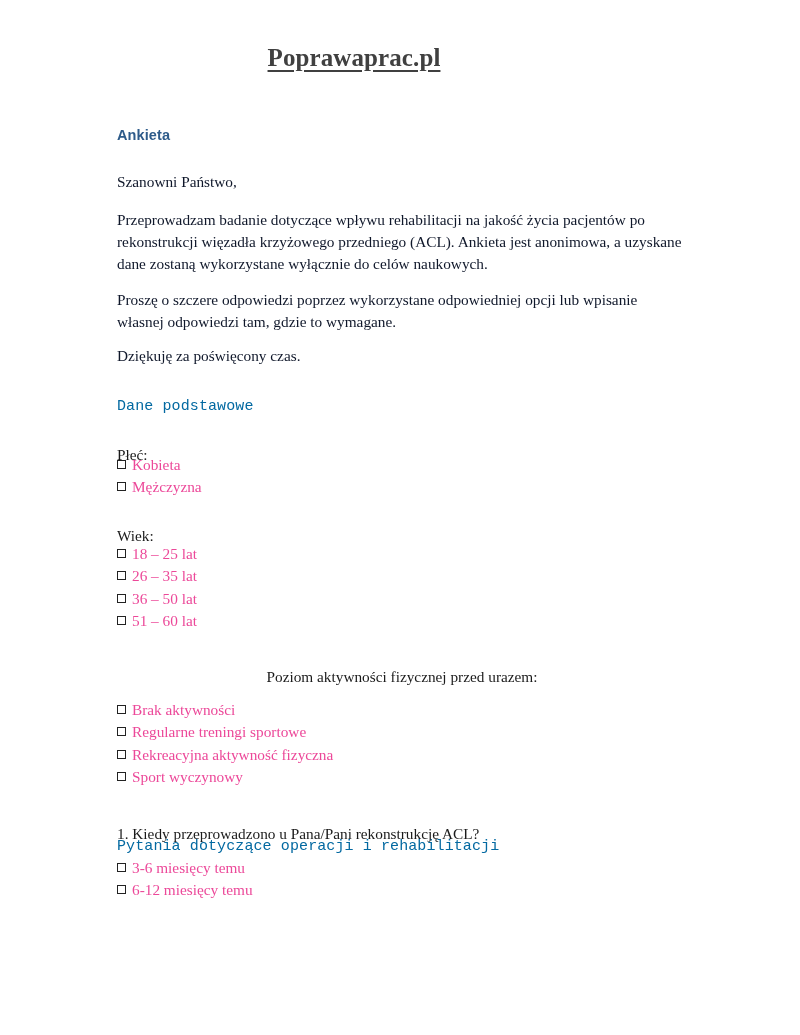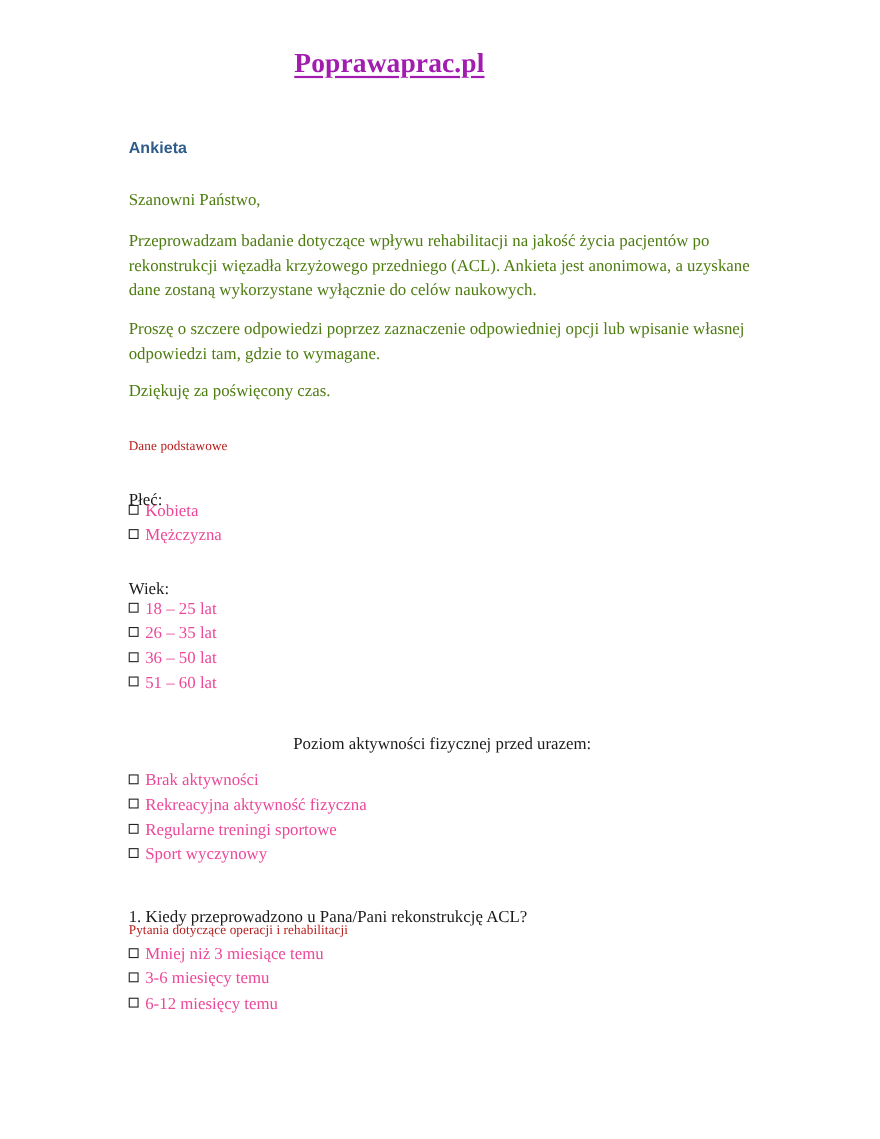--- a/index.html
+++ b/index.html
@@ -29,21 +29,21 @@
 
   .doc-title {
     position: absolute;
     left: 0;
     top: 44px;
     width: 708px;
     text-align: center;
     font-family: "Liberation Serif", "DejaVu Serif", serif;
     font-size: 25px;
     font-weight: bold;
-    color: #a21caf;
+    color: #404040;
     letter-spacing: 0.1px;
   }
   .doc-title span.ul {
     text-decoration: underline;
     text-underline-offset: 4px;
     text-decoration-thickness: 2px;
   }
 
   .content {
     position: absolute;
@@ -54,32 +54,32 @@
 
   .h-strong {
     font-family: "Liberation Sans", "DejaVu Sans", sans-serif;
     font-size: 14.5px;
     font-weight: bold;
     color: #2E5B8A;
     letter-spacing: 0.1px;
   }
 
   .h-light {
-    font-family: Liberation Serif, serif;
-    font-size: 12px;
+    font-family: Liberation Mono, monospace;
+    font-size: 15px;
     font-weight: normal;
-    color: #b91c1c;
+    color: #0369a1;
     letter-spacing: 0.1px;
   }
 
   p.body-text {
     margin: 0;
     font-size: 15.3px;
     line-height: 22px;
-    color: #4d7c0f;
+    color: #0f172a;
     text-align: left;
   }
 
   .label-line {
     font-size: 15.3px;
     line-height: 22px;
     color: #1a1a1a;
   }
 
   .opt-list {
@@ -124,21 +124,21 @@
 
     <div class="blk" style="top:171px;">
       <p class="body-text">Szanowni Państwo,</p>
     </div>
 
     <div class="blk" style="top:209px;">
       <p class="body-text">Przeprowadzam badanie dotyczące wpływu rehabilitacji na jakość życia pacjentów po rekonstrukcji więzadła krzyżowego przedniego (ACL). Ankieta jest anonimowa, a uzyskane dane zostaną wykorzystane wyłącznie do celów naukowych.</p>
     </div>
 
     <div class="blk" style="top:289px;">
-      <p class="body-text">Proszę o szczere odpowiedzi poprzez zaznaczenie odpowiedniej opcji lub wpisanie własnej odpowiedzi tam, gdzie to wymagane.</p>
+      <p class="body-text">Proszę o szczere odpowiedzi poprzez wykorzystane odpowiedniej opcji lub wpisanie własnej odpowiedzi tam, gdzie to wymagane.</p>
     </div>
 
     <div class="blk" style="top:345px;">
       <p class="body-text">Dziękuję za poświęcony czas.</p>
     </div>
 
     <div class="blk" style="top:398px;">
       <div class="h-light">Dane podstawowe</div>
     </div>
 
@@ -166,36 +166,35 @@
       </ul>
     </div>
 
     <div class="blk" style="top:666px;text-align:center;">
       <div class="label-line">Poziom aktywności fizycznej przed urazem:</div>
     </div>
 
     <div class="blk" style="top:699px;">
       <ul class="opt-list">
         <li class="opt"><span class="cb"></span><span>Brak aktywności</span></li>
+        <li class="opt"><span class="cb"></span><span>Regularne treningi sportowe</span></li>
         <li class="opt"><span class="cb"></span><span>Rekreacyjna aktywność fizyczna</span></li>
-        <li class="opt"><span class="cb"></span><span>Regularne treningi sportowe</span></li>
         <li class="opt"><span class="cb"></span><span>Sport wyczynowy</span></li>
       </ul>
     </div>
 
     <div class="blk" style="top:801px;margin-top:37px;">
       <div class="h-light">Pytania dotyczące operacji i rehabilitacji</div>
     </div>
 
     <div class="blk" style="top:823px;">
       <div class="label-line">1. Kiedy przeprowadzono u Pana/Pani rekonstrukcję ACL?</div>
     </div>
 
     <div class="blk" style="top:857px;">
       <ul class="opt-list">
-        <li class="opt"><span class="cb"></span><span>Mniej niż 3 miesiące temu</span></li>
         <li class="opt"><span class="cb"></span><span>3-6 miesięcy temu</span></li>
         <li class="opt"><span class="cb"></span><span>6-12 miesięcy temu</span></li>
       </ul>
     </div>
 
   </div>
 </div>
 
 </body></html>

